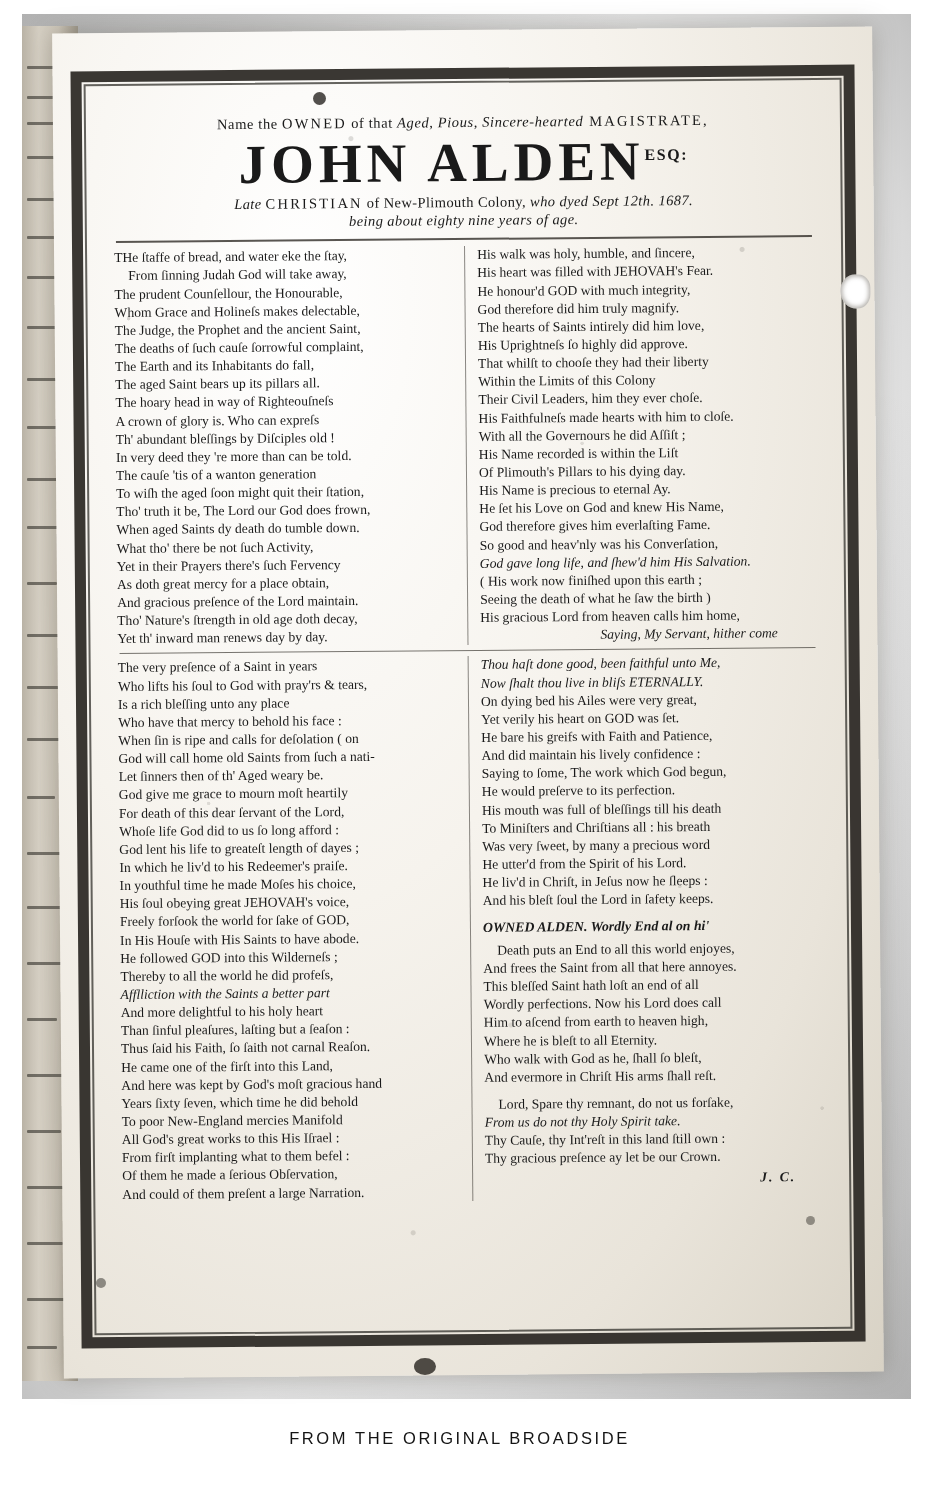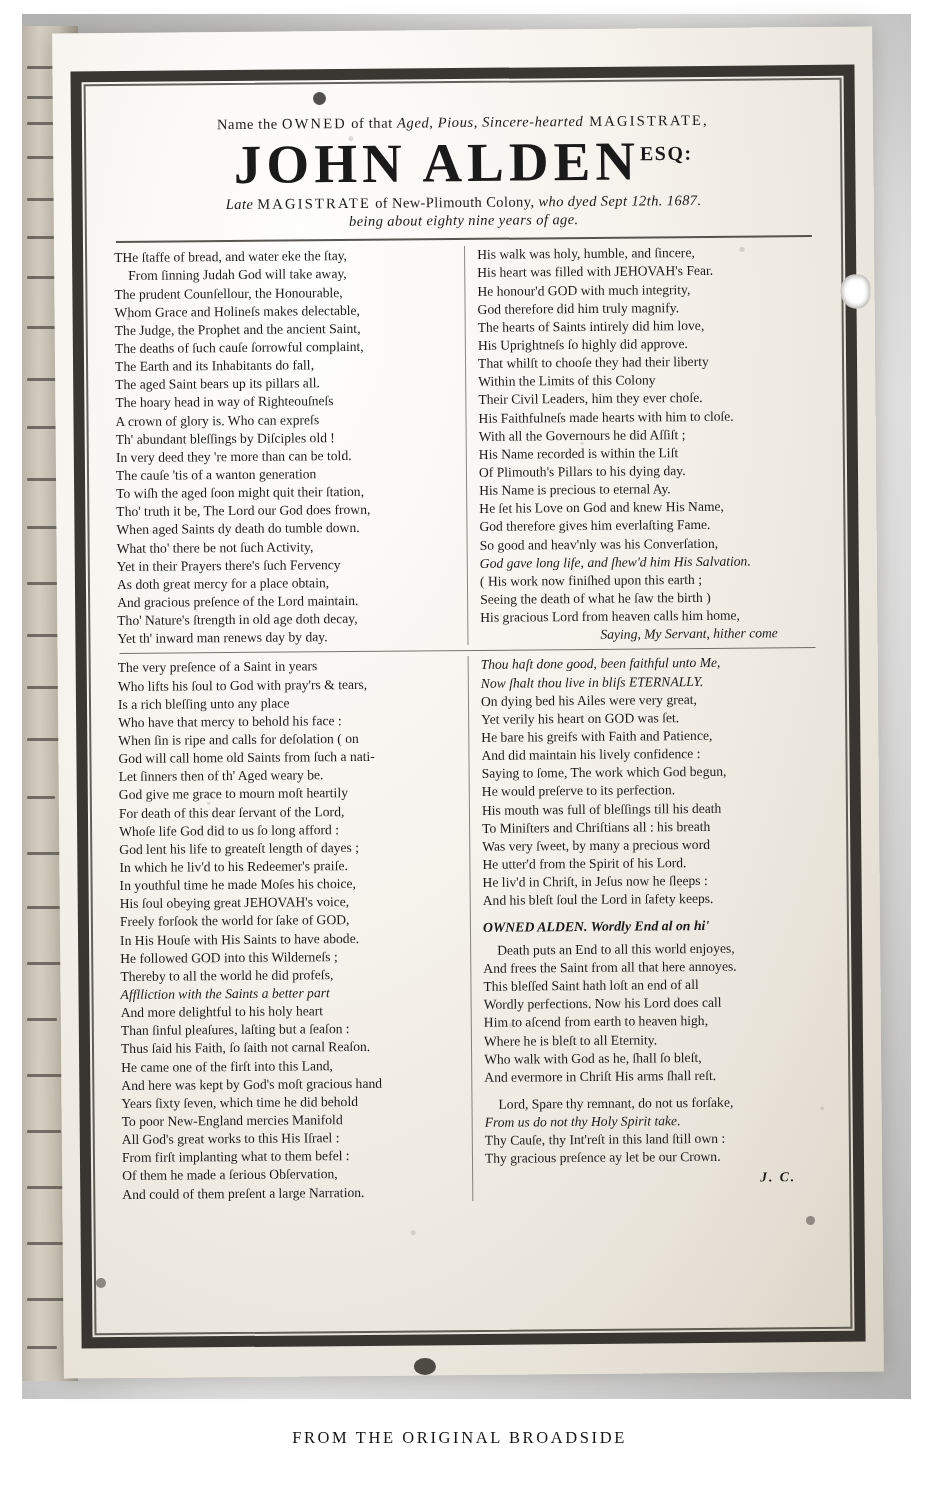--- a/index.html
+++ b/index.html
@@ -111,21 +111,21 @@
   #headline-name {
     font-size: 55px;
     font-weight: 700;
     letter-spacing: 5px;
     line-height: 1.0;
     margin: 4px 0 2px 0;
     text-align: center;
     position: relative;
   }
   #headline-esq {
-    font-size: 20px;
+    font-size: 16px;
     letter-spacing: 1.5px;
     vertical-align: super;
     font-weight: 700;
   }
   #headline-sub1 {
     font-size: 14.5px;
     margin-top: 4px;
   }
   #headline-sub2 {
     font-size: 14.5px;
@@ -220,21 +220,21 @@
     box-shadow: 0 0 4px 2px rgba(120,115,105,0.55) inset;
   }
 
   
   #caption {
     position: absolute;
     left: 0;
     right: 14px;
     top: 1424px;
     text-align: center;
-    font-family: Liberation Serif, serif;
+    font-family: Liberation Sans, sans-serif;
     color: #141414;
   }
   #caption .cap-line {
     font-size: 16.5px;
     letter-spacing: 2.6px;
     line-height: 1.75;
   }
 </style>
 </head>
 <body>
@@ -282,21 +282,21 @@
 
     <div id="headline-top" class="hl-line">
       <span>Name  the </span><span class="sp">OWNED</span><span> of that </span><span class="it">Aged, Pious, Sincere-hearted</span><span class="sp" style="margin-left:6px">MAGISTRATE,</span>
     </div>
 
     <div id="headline-name">
       <span>JOHN ALDEN</span><span id="headline-esq">ESQ:</span>
     </div>
 
     <div id="headline-sub1" class="hl-line">
-      <span class="it">Late </span><span class="sp">MAGISTRATE</span><span> of New-Plimouth Colony, </span><span class="it">who dyed Sept 12th. 1687.</span>
+      <span class="it">Late </span><span class="sp">CHRISTIAN</span><span> of New-Plimouth Colony, </span><span class="it">who dyed Sept 12th. 1687.</span>
     </div>
 
     <div id="headline-sub2" class="hl-line">being about eighty nine years of age.</div>
 
     <div id="rule-under-head"></div>
 
     <div class="cols">
       <div class="col left verse">
         <p>THe ſtaffe of bread, and water eke the ſtay,</p>
         <p class="ind">From ſinning Judah God will take away,</p>

